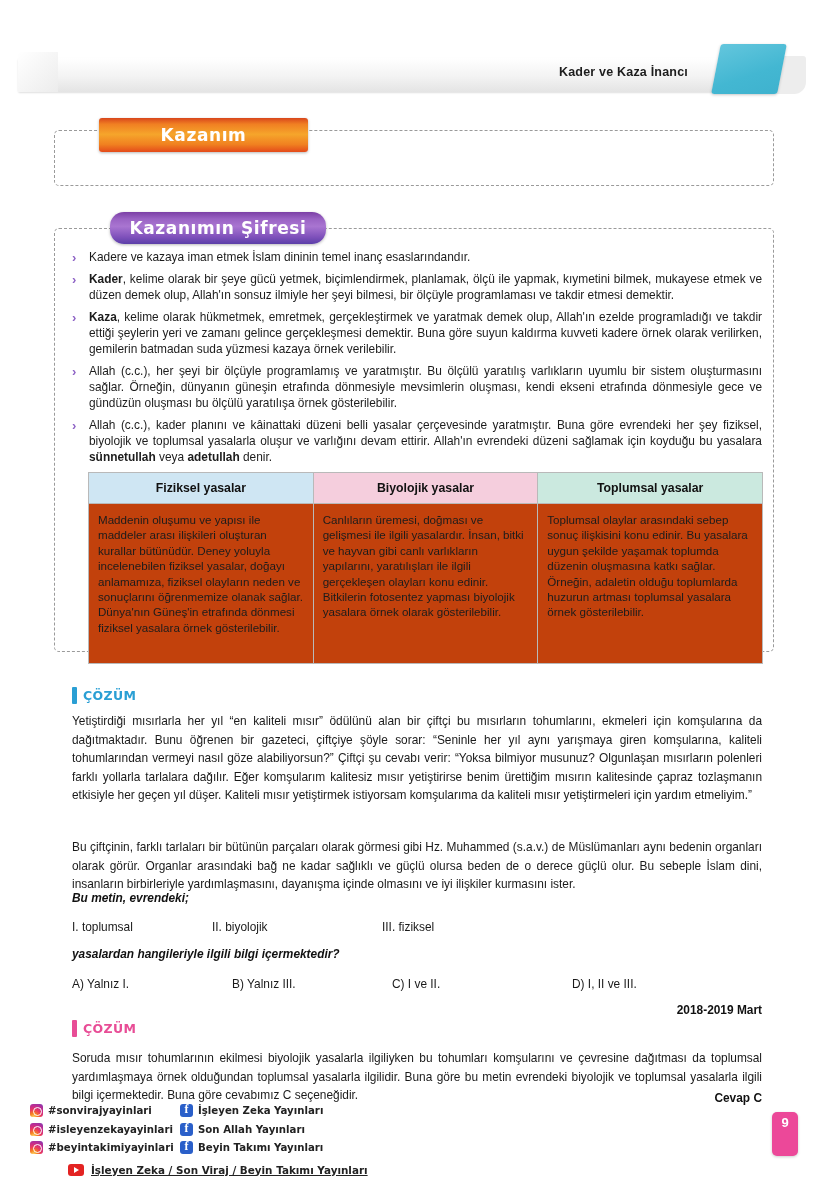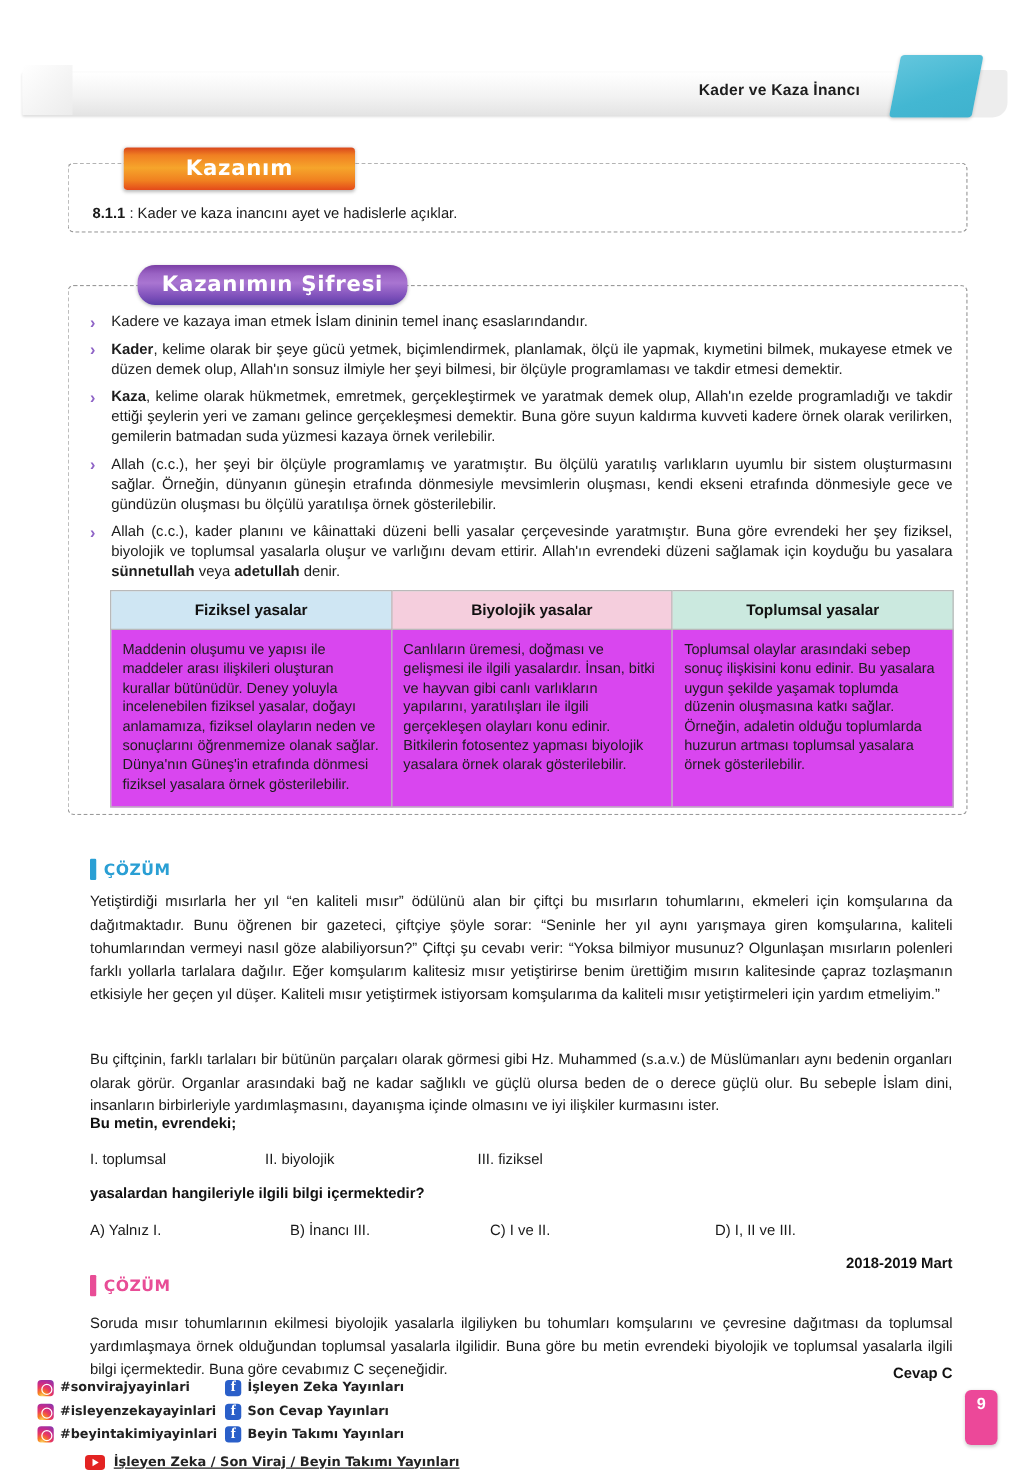--- a/index.html
+++ b/index.html
@@ -50,21 +50,21 @@
     color: #ffffff; font-weight: 700; letter-spacing: .6px;
     border-radius: 3px;
     box-shadow: 0 1px 3px rgba(0,0,0,.28);
   }
   .badge.orange { background: linear-gradient(to bottom,#d8461c 0%, #f07f22 18%, #f6a52b 48%, #f08020 78%, #e44a1a 100%); }
   .badge.purple { background: linear-gradient(to bottom,#7b3fa5 0%, #9a63c4 22%, #a975d1 45%, #7f51bb 78%, #5b3fa8 100%); border-radius: 14px; }
   .badge .txt { font-size: 17px; font-family: "DejaVu Sans", sans-serif; font-weight: 700; }
 
   
   #kazanim-panel { left: 54px; top: 130px; width: 720px; height: 56px; }
-  #kazanim-badge { left: 99px; top: 118px; width: 185px; height: 34px; }
+  #kazanim-badge { left: 99px; top: 118px; width: 209px; height: 34px; }
   .kazanim-line {
     position: absolute; left: 74px; top: 163px;
     font-size: 11.8px; color: #1a1a1a;
   }
   .kazanim-line b { font-weight: 700; }
 
   
   #sifre-panel { left: 54px; top: 228px; width: 720px; height: 424px; }
   #sifre-badge { left: 110px; top: 212px; width: 216px; height: 32px; }
 
@@ -87,22 +87,22 @@
   }
   .tbl th {
     font-size: 12.3px; font-weight: 700; color: #111; text-align: center;
     padding: 8px 4px; border: 1px solid #b9b9b9;
   }
   .tbl th.c0 { background: #cfe6f3; }
   .tbl th.c1 { background: #f5cedd; }
   .tbl th.c2 { background: #cbe9df; }
   .tbl td {
     font-size: 11.6px; line-height: 15.4px; color: #1c1c1c;
-    vertical-align: top; padding: 8px 9px 10px 9px;
-    border: 1px solid #b9b9b9; background: #d946ef;
+    vertical-align: top; padding: 8px 9px 28px 9px;
+    border: 1px solid #b9b9b9; background: #c2410c;
   }
 
   
   .seclabel { position: absolute; height: 20px; display:flex; align-items:center; }
   .seclabel .bar { width: 5px; height: 17px; border-radius: 1px; margin-right: 6px; }
   .seclabel .lbl {
     font-size: 12.5px; font-weight: 700; letter-spacing: .4px;
     font-family: "DejaVu Sans", sans-serif;
   }
   .seclabel .fade {
@@ -118,21 +118,21 @@
 
   
   .para {
     position: absolute; left: 72px; width: 690px;
     font-size: 11.9px; line-height: 18.6px; color: #1a1a1a;
     text-align: justify; text-justify: inter-word;
   }
   #q-p1 { top: 712px; }
   #q-p2 { top: 838px; }
   .bold-line {
-    position: absolute; left: 72px; font-size: 11.9px; font-weight: 700; color:#111;
+    position: absolute; left: 72px; font-size: 11.9px; font-weight: 700; color:#111;font-style:italic;
   }
   #q-lead { top: 891px; }
   #q-stem { top: 947px; }
 
   .romans { position: absolute; left: 72px; top: 920px; width: 690px; display: flex; }
   .romans span { font-size: 11.9px; color: #1a1a1a; }
   .romans span:nth-child(1) { width: 140px; }
   .romans span:nth-child(2) { width: 170px; }
 
   .choices { position: absolute; left: 72px; top: 977px; width: 690px; display: flex; }
@@ -203,23 +203,20 @@
   <div class="header-wrap">
     <div class="header-bar"></div>
     <div class="header-tab-shadow"></div>
     <div class="header-title">Kader ve Kaza İnancı</div>
     <div class="header-tab"></div>
   </div>
 
   <div class="panel" id="kazanim-panel"></div>
   <div class="badge orange" id="kazanim-badge">
     <span class="txt">Kazanım</span>
-  </div>
-  <div class="kazanim-line">
-    <b>8.1.1</b><span> : </span><span>Kader ve kaza inancını ayet ve hadislerle açıklar.</span>
   </div>
 
   <div class="panel" id="sifre-panel"></div>
   <div class="badge purple" id="sifre-badge">
     <span class="txt">Kazanımın Şifresi</span>
   </div>
 
   <div class="bullets" id="bullets">
       <div class="bullet">
         <div class="chev">›</div>
@@ -273,21 +270,21 @@
   <div class="romans">
     <span>I. toplumsal</span>
     <span>II. biyolojik</span>
     <span>III. fiziksel</span>
   </div>
 
   <div class="bold-line" id="q-stem">yasalardan hangileriyle ilgili bilgi içermektedir?</div>
 
   <div class="choices">
     <span>A) Yalnız I.</span>
-    <span>B) İnancı III.</span>
+    <span>B) Yalnız III.</span>
     <span>C) I ve II.</span>
     <span>D) I, II ve III.</span>
   </div>
 
   <div class="examdate">2018-2019 Mart</div>
 
   <div class="seclabel" id="cozum-label">
     <div class="fade"></div>
     <div class="bar" style="background: rgb(232, 77, 150);"></div>
     <div class="lbl" style="color: rgb(232, 77, 150);">ÇÖZÜM</div>
@@ -312,21 +309,21 @@
             <span class="txt">#beyintakimiyayinlari</span>
           </div>
         </div>
       <div class="foot-col-b" id="fb-col">
           <div class="foot-row">
             <span class="ico ico-fb"></span>
             <span class="txt">İşleyen Zeka Yayınları</span>
           </div>
           <div class="foot-row">
             <span class="ico ico-fb"></span>
-            <span class="txt">Son Cevap Yayınları</span>
+            <span class="txt">Son Allah Yayınları</span>
           </div>
           <div class="foot-row">
             <span class="ico ico-fb"></span>
             <span class="txt">Beyin Takımı Yayınları</span>
           </div>
         </div>
     </div>
     <div class="foot-yt">
       <span class="ico ico-yt"></span>
       <span class="txt">İşleyen Zeka / Son Viraj / Beyin Takımı Yayınları</span>

